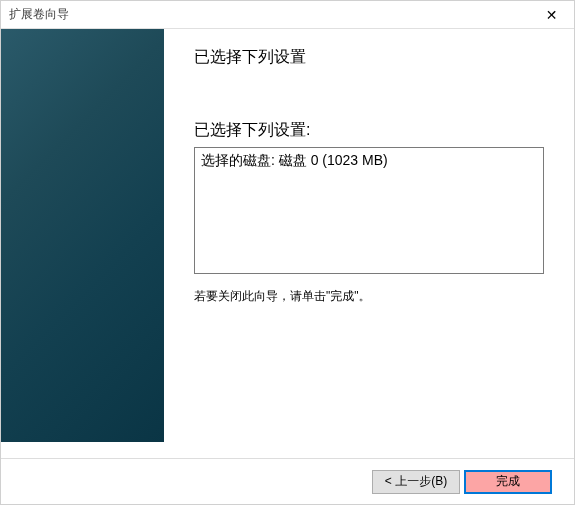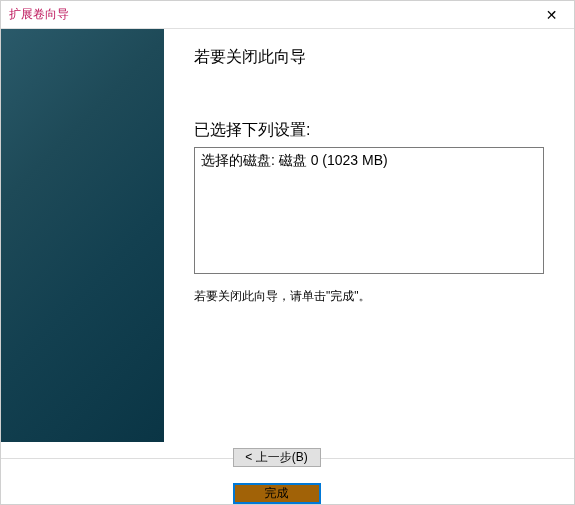--- a/index.html
+++ b/index.html
@@ -27,21 +27,21 @@
       height: 28px;
       background: #fff;
       display: flex;
       align-items: center;
       justify-content: space-between;
       padding: 0 0 0 8px;
       border-bottom: 1px solid #e0e0e0;
     }
     .titlebar-title {
       font-size: 12px;
-      color: #be185d;
+      color: #404040;
     }
     .close-btn {
       width: 45px;
       height: 28px;
       display: flex;
       align-items: center;
       justify-content: center;
       font-size: 14px;
       color: #000;
       cursor: pointer;
@@ -86,58 +86,57 @@
     .hint-text {
       font-size: 12px;
       color: #000;
     }
     .button-row {
       height: 46px;
       display: flex;
       align-items: center;
       justify-content: flex-end;
       padding-right: 22px;
-      gap: 16px;
+      gap: 4px;
       border-top: 1px solid #ddd;
       background: #fff;
-      flex-direction: column;
     }
     .btn {
       min-width: 88px;
       height: 24px;
       border: 1px solid #adadad;
       background: #e1e1e1;
       font-size: 12px;
       color: #000;
       cursor: pointer;
       display: inline-flex;
       align-items: center;
       justify-content: center;
       font-family: inherit;
       padding: 0 10px;
     }
     .btn.primary {
       border: 2px solid #0078d7;
-      background: #a16207;
+      background: #fca5a5;
     }
   </style>
 </head>
 <body>
 
 <div class="window">
   <div class="titlebar">
     <span class="titlebar-title">扩展卷向导</span>
     <div class="close-btn">
       <span>✕</span>
     </div>
   </div>
   <div class="content-area">
     <div class="side-panel"></div>
     <div class="main-panel">
-      <div class="heading">若要关闭此向导</div>
+      <div class="heading">已选择下列设置</div>
       <div class="label-text">已选择下列设置:</div>
       <div class="settings-box">
         <div>选择的磁盘: 磁盘 0 (1023 MB)</div>
       </div>
       <div class="hint-text">若要关闭此向导，请单击"完成"。</div>
     </div>
   </div>
   <div class="button-row">
     <button class="btn">&lt; 上一步(B)</button>
     <button class="btn primary">完成</button>

